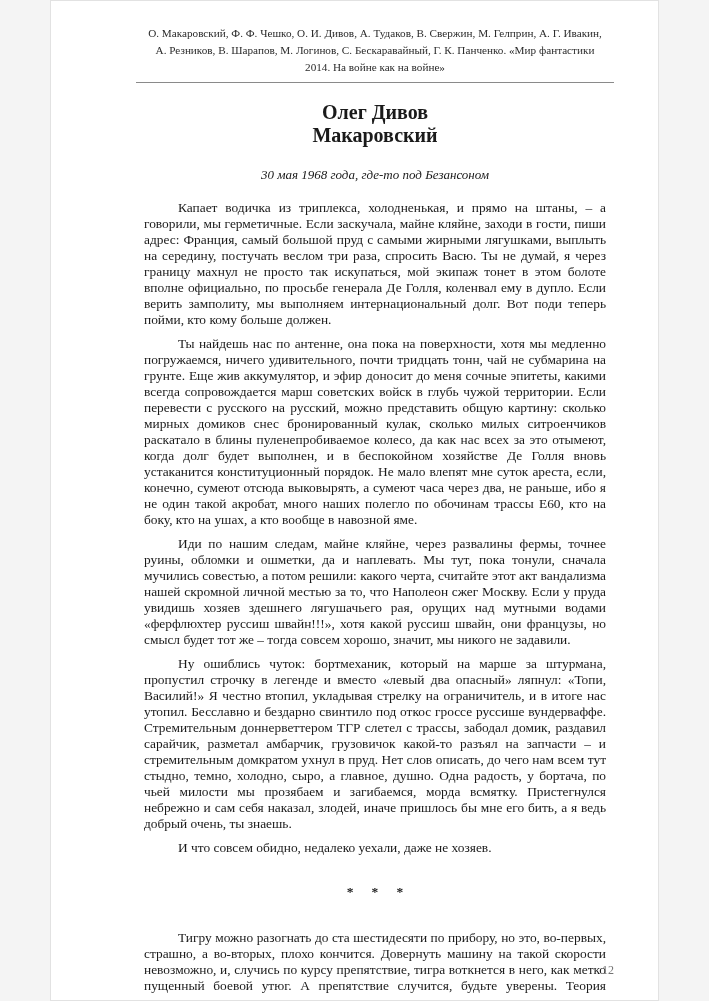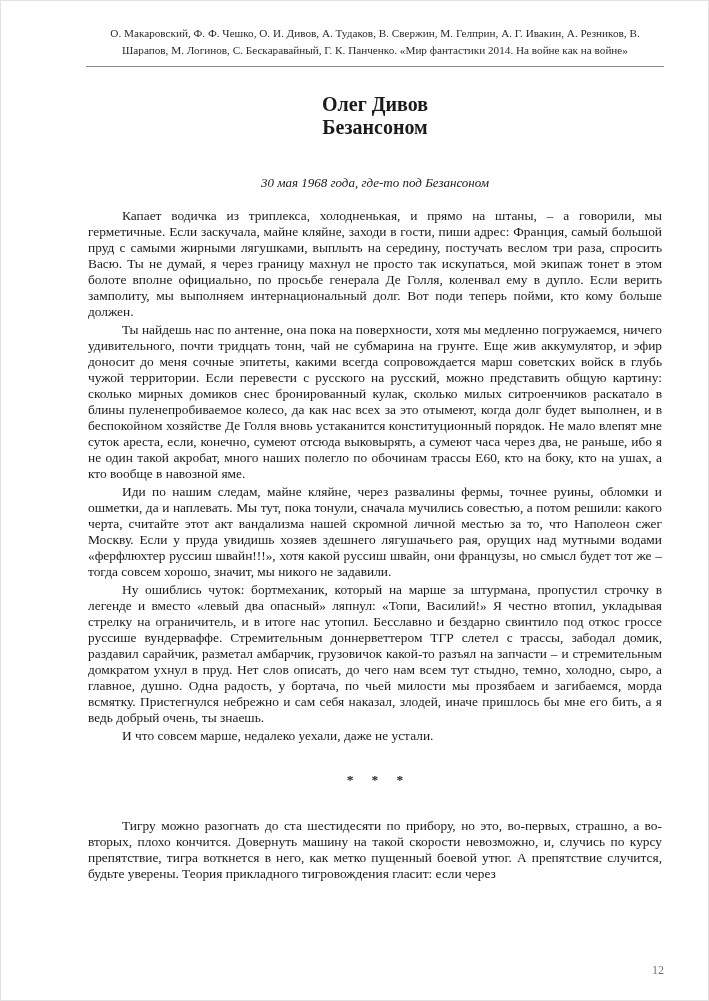--- a/index.html
+++ b/index.html
@@ -3,21 +3,21 @@
 <meta charset="utf-8">
 <style>
   html, body {
     margin: 0;
     padding: 0;
     background: #f4f4f4;
     font-family: "Liberation Serif", "DejaVu Serif", serif;
   }
   .page {
     position: relative;
-    width: 709px;
+    width: 609px;
     height: 1001px;
     box-sizing: border-box;
     margin: 0 auto;
     background: #ffffff;
     border: 1px solid #e2e2e2;
     padding: 24px 44px 20px 85px;
     overflow: hidden;
     color: #1a1a1a;
   }
   .running-head {
@@ -26,45 +26,45 @@
     text-align: center;
     color: #2b2b2b;
     padding: 0 12px;
   }
   .head-rule {
     border: none;
     border-top: 1px solid #8a8a8a;
     margin: 7px 0 0 0;
   }
   .title-block {
-    margin-top: 26px;
+    margin-top: 18px;
     text-align: center;
   }
   .title-line {
     font-size: 20px;
     font-weight: bold;
     line-height: 1.15;
     margin: 0;
   }
   .dateline {
-    margin-top: 36px;
+    margin-top: 20px;
     text-align: center;
     font-style: italic;
     font-size: 13px;
   }
   .body-text {
     margin-top: 17px;
     font-size: 13.4px;
     line-height: 16px;
     text-align: justify;
     hyphens: auto;
     -webkit-hyphens: auto;
   }
   .body-text p {
-    margin: 2px;
+    margin: 8px;
     text-indent: 34px;
   }
   .separator {
     text-align: center;
     font-weight: bold;
     font-size: 13.5px;
     letter-spacing: 0.55em;
     margin: 28px 0 30px 0;
     text-indent: 0.55em; 
   }
@@ -80,31 +80,31 @@
 <body>
 
 <div class="page">
 
   <div class="running-head">О. Макаровский, Ф. Ф. Чешко, О. И. Дивов, А. Тудаков, В. Свержин, М. Гелприн, А. Г. Ивакин, А. Резников, В. Шарапов, М. Логинов, С. Бескаравайный, Г. К. Панченко.  «Мир фантастики 2014. На войне как на войне»</div>
 
   <hr class="head-rule">
 
   <div class="title-block">
     <h1 class="title-line">Олег Дивов</h1>
-    <h1 class="title-line">Безансоном</h1>
+    <h1 class="title-line">Макаровский</h1>
   </div>
 
   <div class="dateline">30 мая 1968 года, где-то под Безансоном</div>
 
   <div class="body-text">
     <p>Капает водичка из триплекса, холодненькая, и прямо на штаны, – а говорили, мы герметичные. Если заскучала, майне кляйне, заходи в гости, пиши адрес: Франция, самый большой пруд с самыми жирными лягушками, выплыть на середину, постучать веслом три раза, спросить Васю. Ты не думай, я через границу махнул не просто так искупаться, мой экипаж тонет в этом болоте вполне официально, по просьбе генерала Де Голля, коленвал ему в дупло. Если верить замполиту, мы выполняем интернациональный долг. Вот поди теперь пойми, кто кому больше должен.</p>
     <p>Ты найдешь нас по антенне, она пока на поверхности, хотя мы медленно погружаемся, ничего удивительного, почти тридцать тонн, чай не субмарина на грунте. Еще жив аккумулятор, и эфир доносит до меня сочные эпитеты, какими всегда сопровождается марш советских войск в глубь чужой территории. Если перевести с русского на русский, можно представить общую картину: сколько мирных домиков снес бронированный кулак, сколько милых ситроенчиков раскатало в блины пуленепробиваемое колесо, да как нас всех за это отымеют, когда долг будет выполнен, и в беспокойном хозяйстве Де Голля вновь устаканится конституционный порядок. Не мало влепят мне суток ареста, если, конечно, сумеют отсюда выковырять, а сумеют часа через два, не раньше, ибо я не один такой акробат, много наших полегло по обочинам трассы Е60, кто на боку, кто на ушах, а кто вообще в навозной яме.</p>
     <p>Иди по нашим следам, майне кляйне, через развалины фермы, точнее руины, обломки и ошметки, да и наплевать. Мы тут, пока тонули, сначала мучились совестью, а потом решили: какого черта, считайте этот акт вандализма нашей скромной личной местью за то, что Наполеон сжег Москву. Если у пруда увидишь хозяев здешнего лягушачьего рая, орущих над мутными водами «ферфлюхтер руссиш швайн!!!», хотя какой руссиш швайн, они французы, но смысл будет тот же – тогда совсем хорошо, значит, мы никого не задавили.</p>
     <p>Ну ошиблись чуток: бортмеханик, который на марше за штурмана, пропустил строчку в легенде и вместо «левый два опасный» ляпнул: «Топи, Василий!» Я честно втопил, укладывая стрелку на ограничитель, и в итоге нас утопил. Бесславно и бездарно свинтило под откос гроссе руссише вундерваффе. Стремительным доннерветтером ТГР слетел с трассы, забодал домик, раздавил сарайчик, разметал амбарчик, грузовичок какой-то разъял на запчасти – и стремительным домкратом ухнул в пруд. Нет слов описать, до чего нам всем тут стыдно, темно, холодно, сыро, а главное, душно. Одна радость, у бортача, по чьей милости мы прозябаем и загибаемся, морда всмятку. Пристегнулся небрежно и сам себя наказал, злодей, иначе пришлось бы мне его бить, а я ведь добрый очень, ты знаешь.</p>
-    <p>И что совсем марше, недалеко уехали, даже не устали.</p>
+    <p>И что совсем обидно, недалеко уехали, даже не хозяев.</p>
 
     <div class="separator">* * *</div>
 
     <p>Тигру можно разогнать до ста шестидесяти по прибору, но это, во-первых, страшно, а во-вторых, плохо кончится. Довернуть машину на такой скорости невозможно, и, случись по курсу препятствие, тигра воткнется в него, как метко пущенный боевой утюг. А препятствие случится, будьте уверены. Теория прикладного тигровождения гласит: если через</p>
   </div>
 
   <div class="page-number">12</div>
 
 </div>
 

